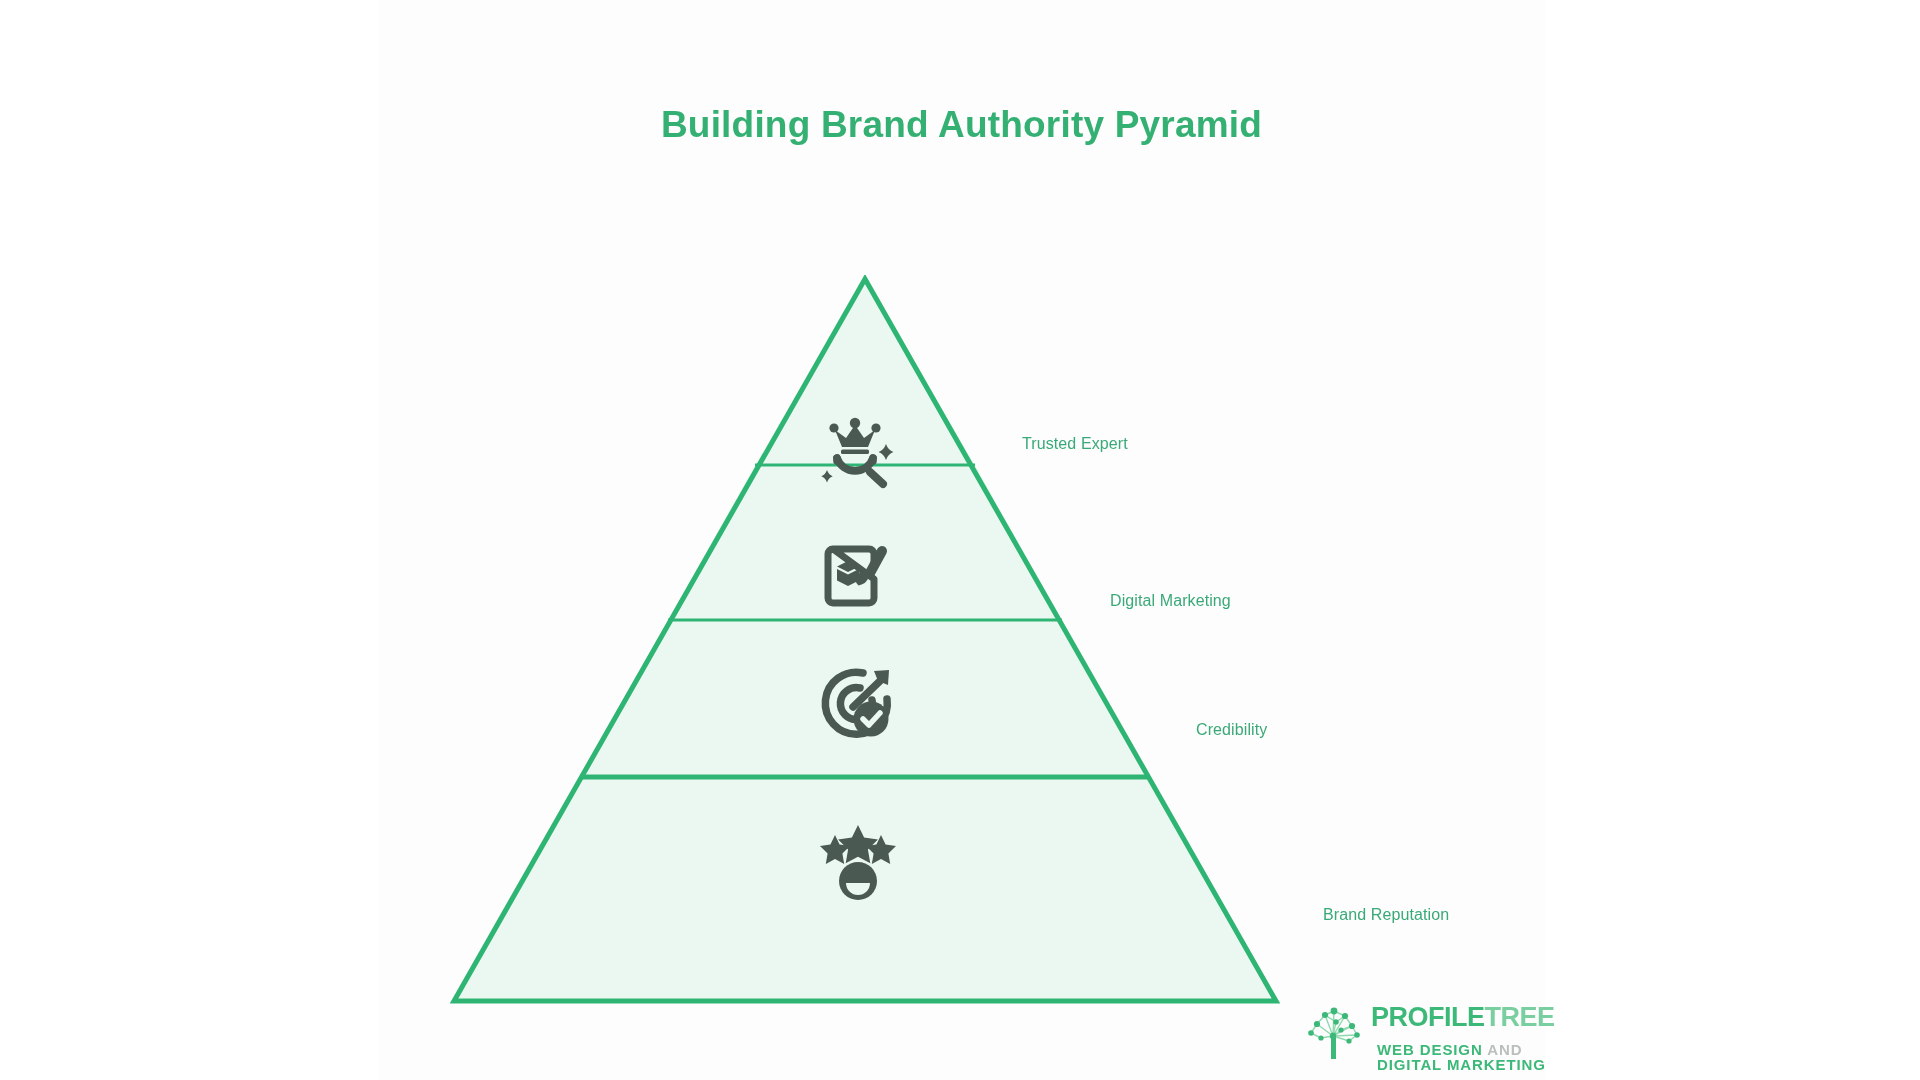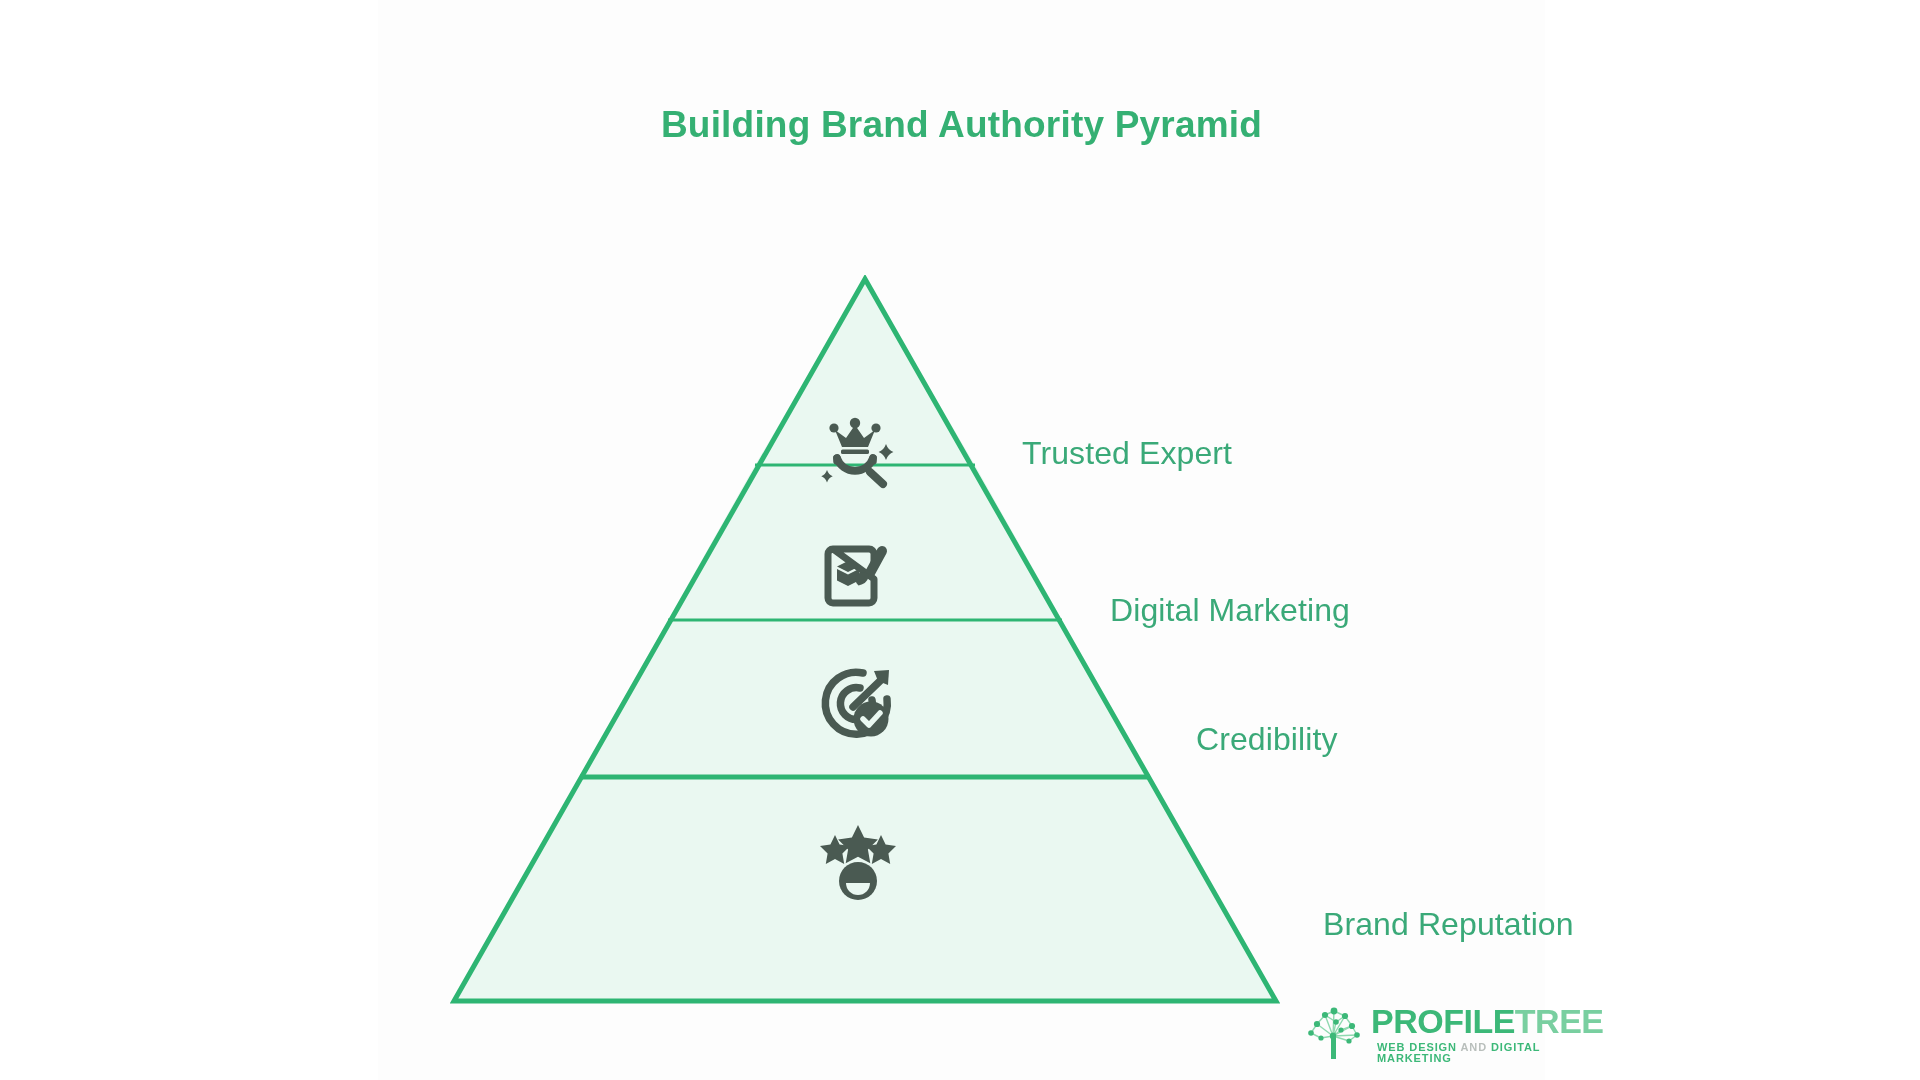--- a/index.html
+++ b/index.html
@@ -55,47 +55,47 @@
   }
   .tier-icon svg { display:block; }
   #icon-tier-1 { left:812px; top:403px; }
   #icon-tier-2 { left:812px; top:530px; }
   #icon-tier-3 { left:812px; top:658px; }
   #icon-tier-4 { left:812px; top:816px; }
 
   
   .tier-label {
     position:absolute;
-    font-size:32px;
+    font-size:16px;
     color:#3aa978;
     white-space:nowrap;
     letter-spacing:0.1px;
   }
   #label-tier-1 { left:1022px; top:435px; }
   #label-tier-2 { left:1110px; top:592px; }
   #label-tier-3 { left:1196px; top:721px; }
   #label-tier-4 { left:1323px; top:906px; }
 
   
   .logo-wrap {
     position:absolute;
     left:1303px; top:1000px;
     width:250px; height:62px;
   }
   .logo-mark { position:absolute; left:0; top:2px; }
   .logo-text {
     position:absolute; left:68px; top:4px;
-    font-size:34px; font-weight:bold; letter-spacing:-0.5px;
+    font-size:27px; font-weight:bold; letter-spacing:-0.5px;
     line-height:1;
   }
   .logo-text .lt-bold  { color:#3cb878; }
   .logo-text .lt-light { color:#79cfa0; }
   .logo-tag {
     position:absolute; left:74px; top:42px;
-    font-size:11px; font-weight:bold;
+    font-size:15px; font-weight:bold;
     letter-spacing:0.9px;
     line-height:1;
   }
   .logo-tag .tg-dark { color:#3cb878; }
   .logo-tag .tg-grey { color:#b9bfbc; }
 </style>
 </head>
 <body>
 
 <div id="stage">

